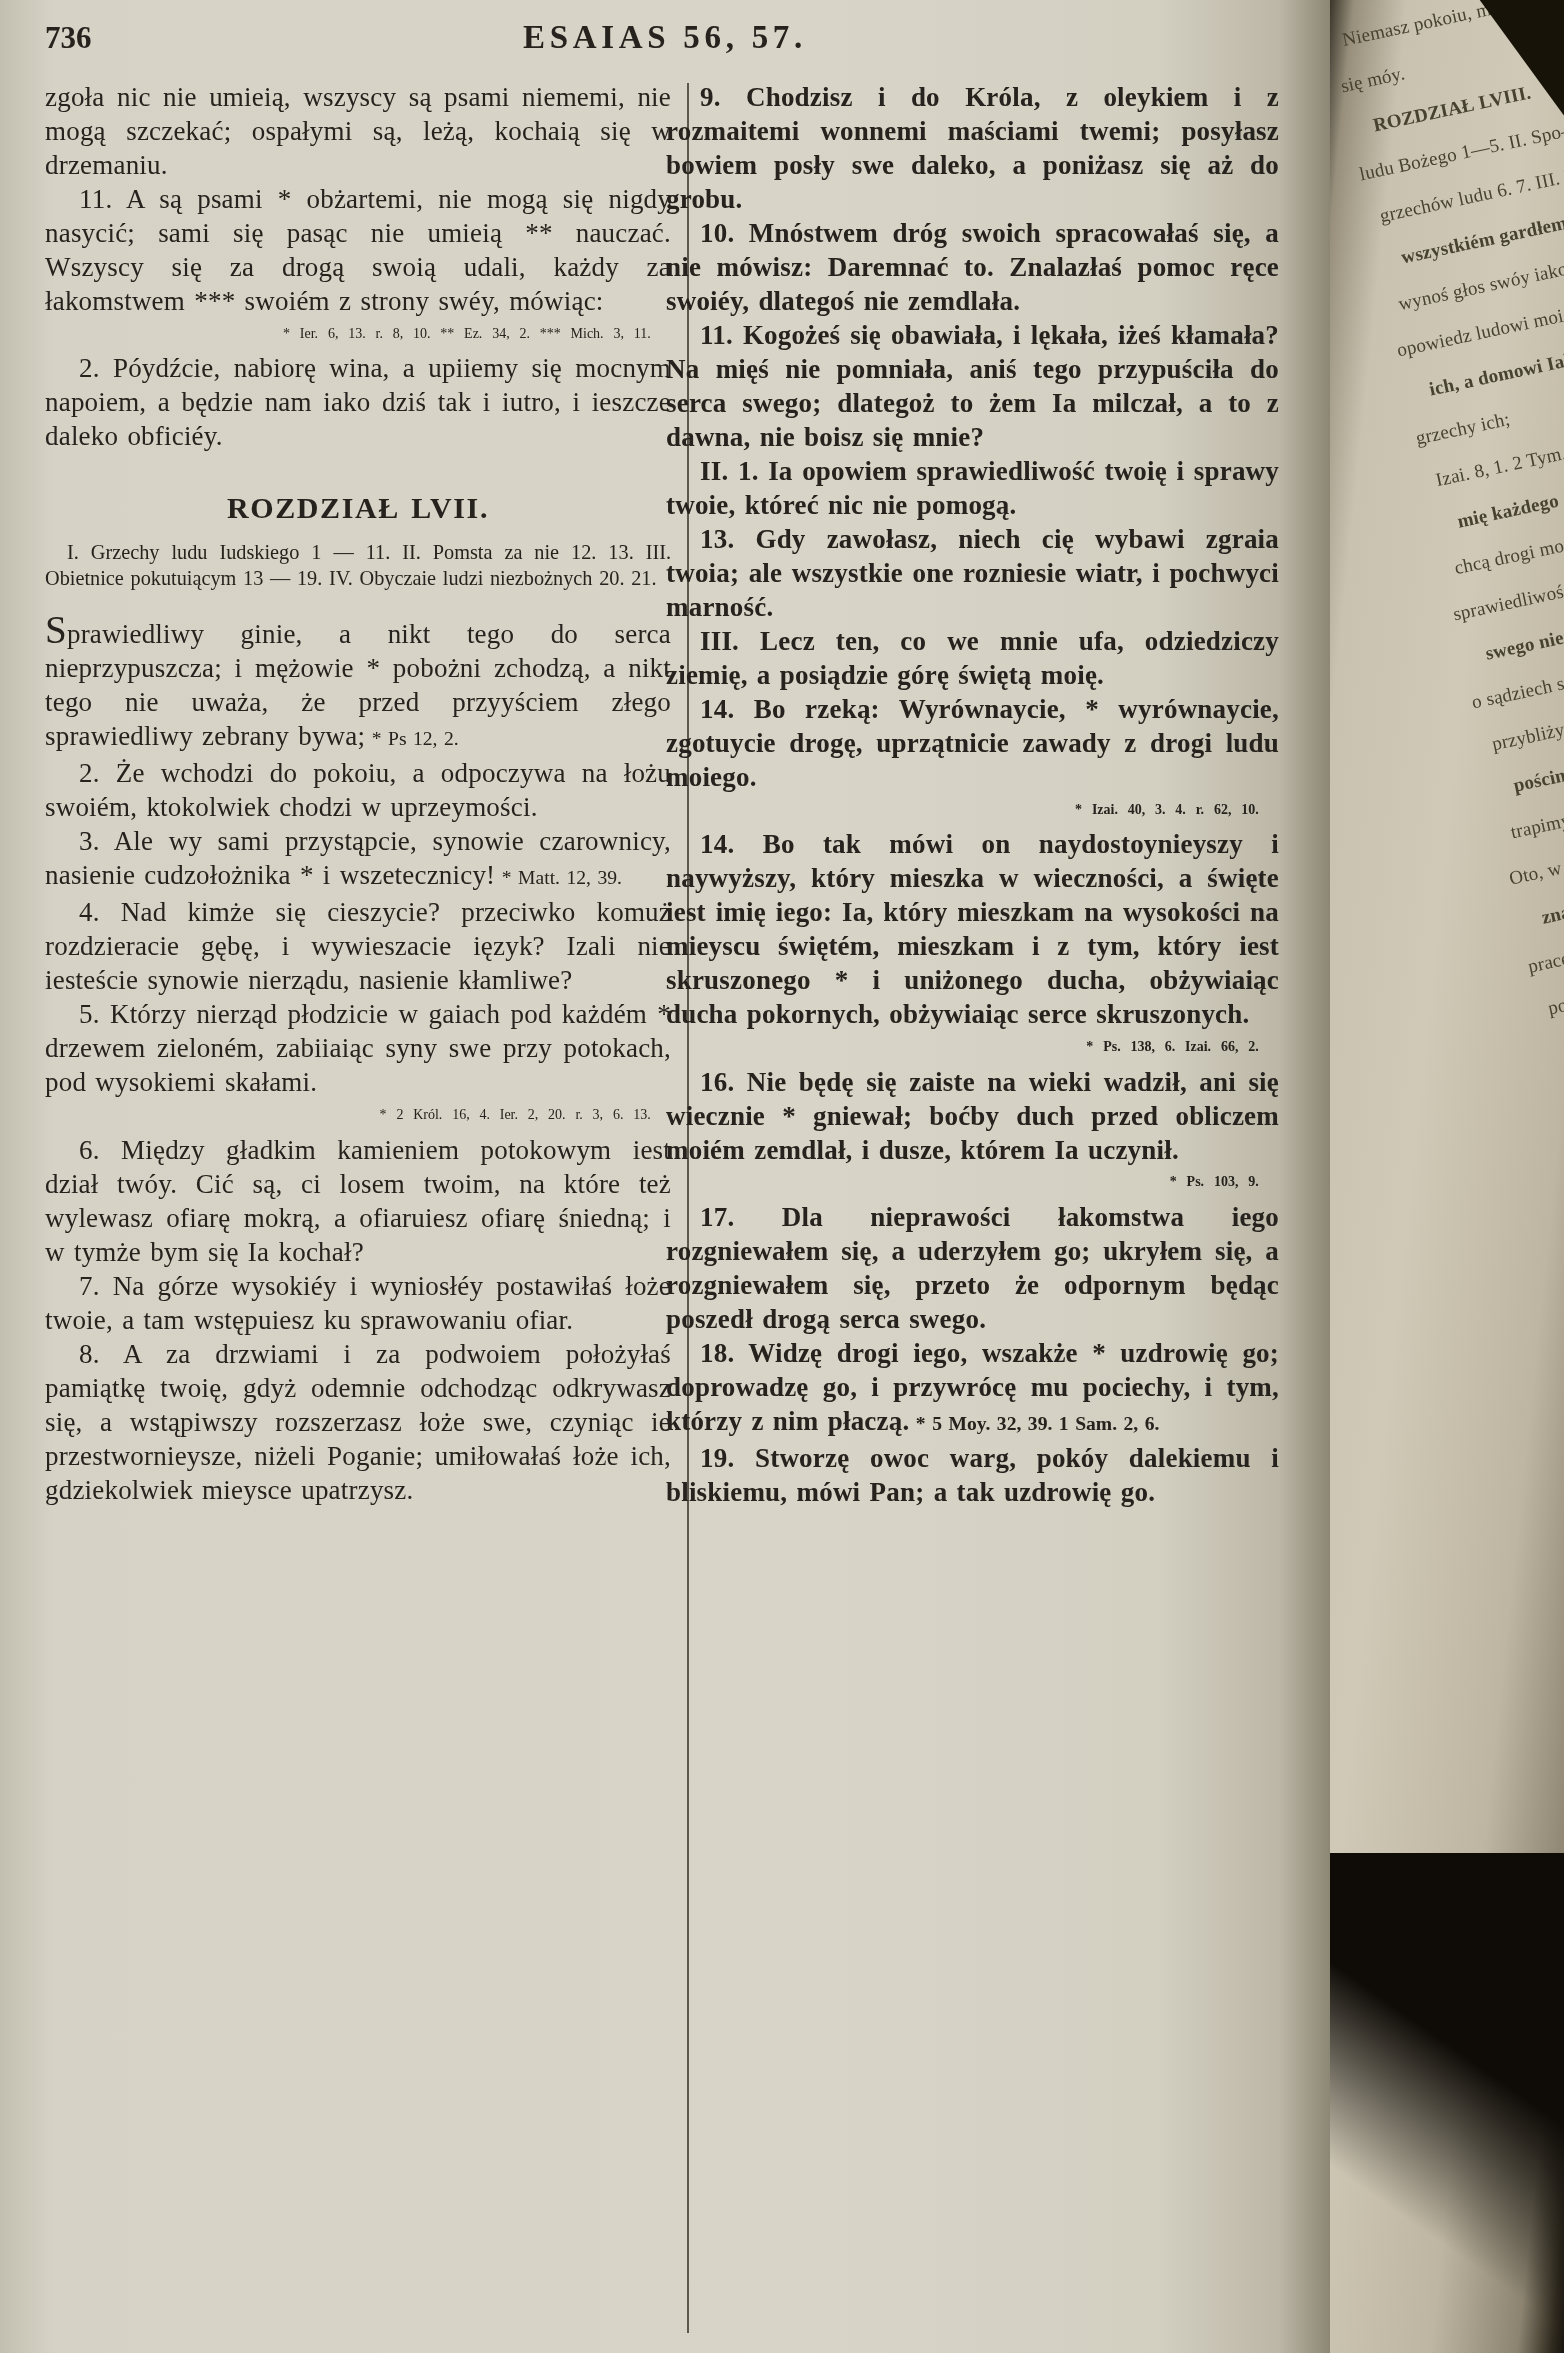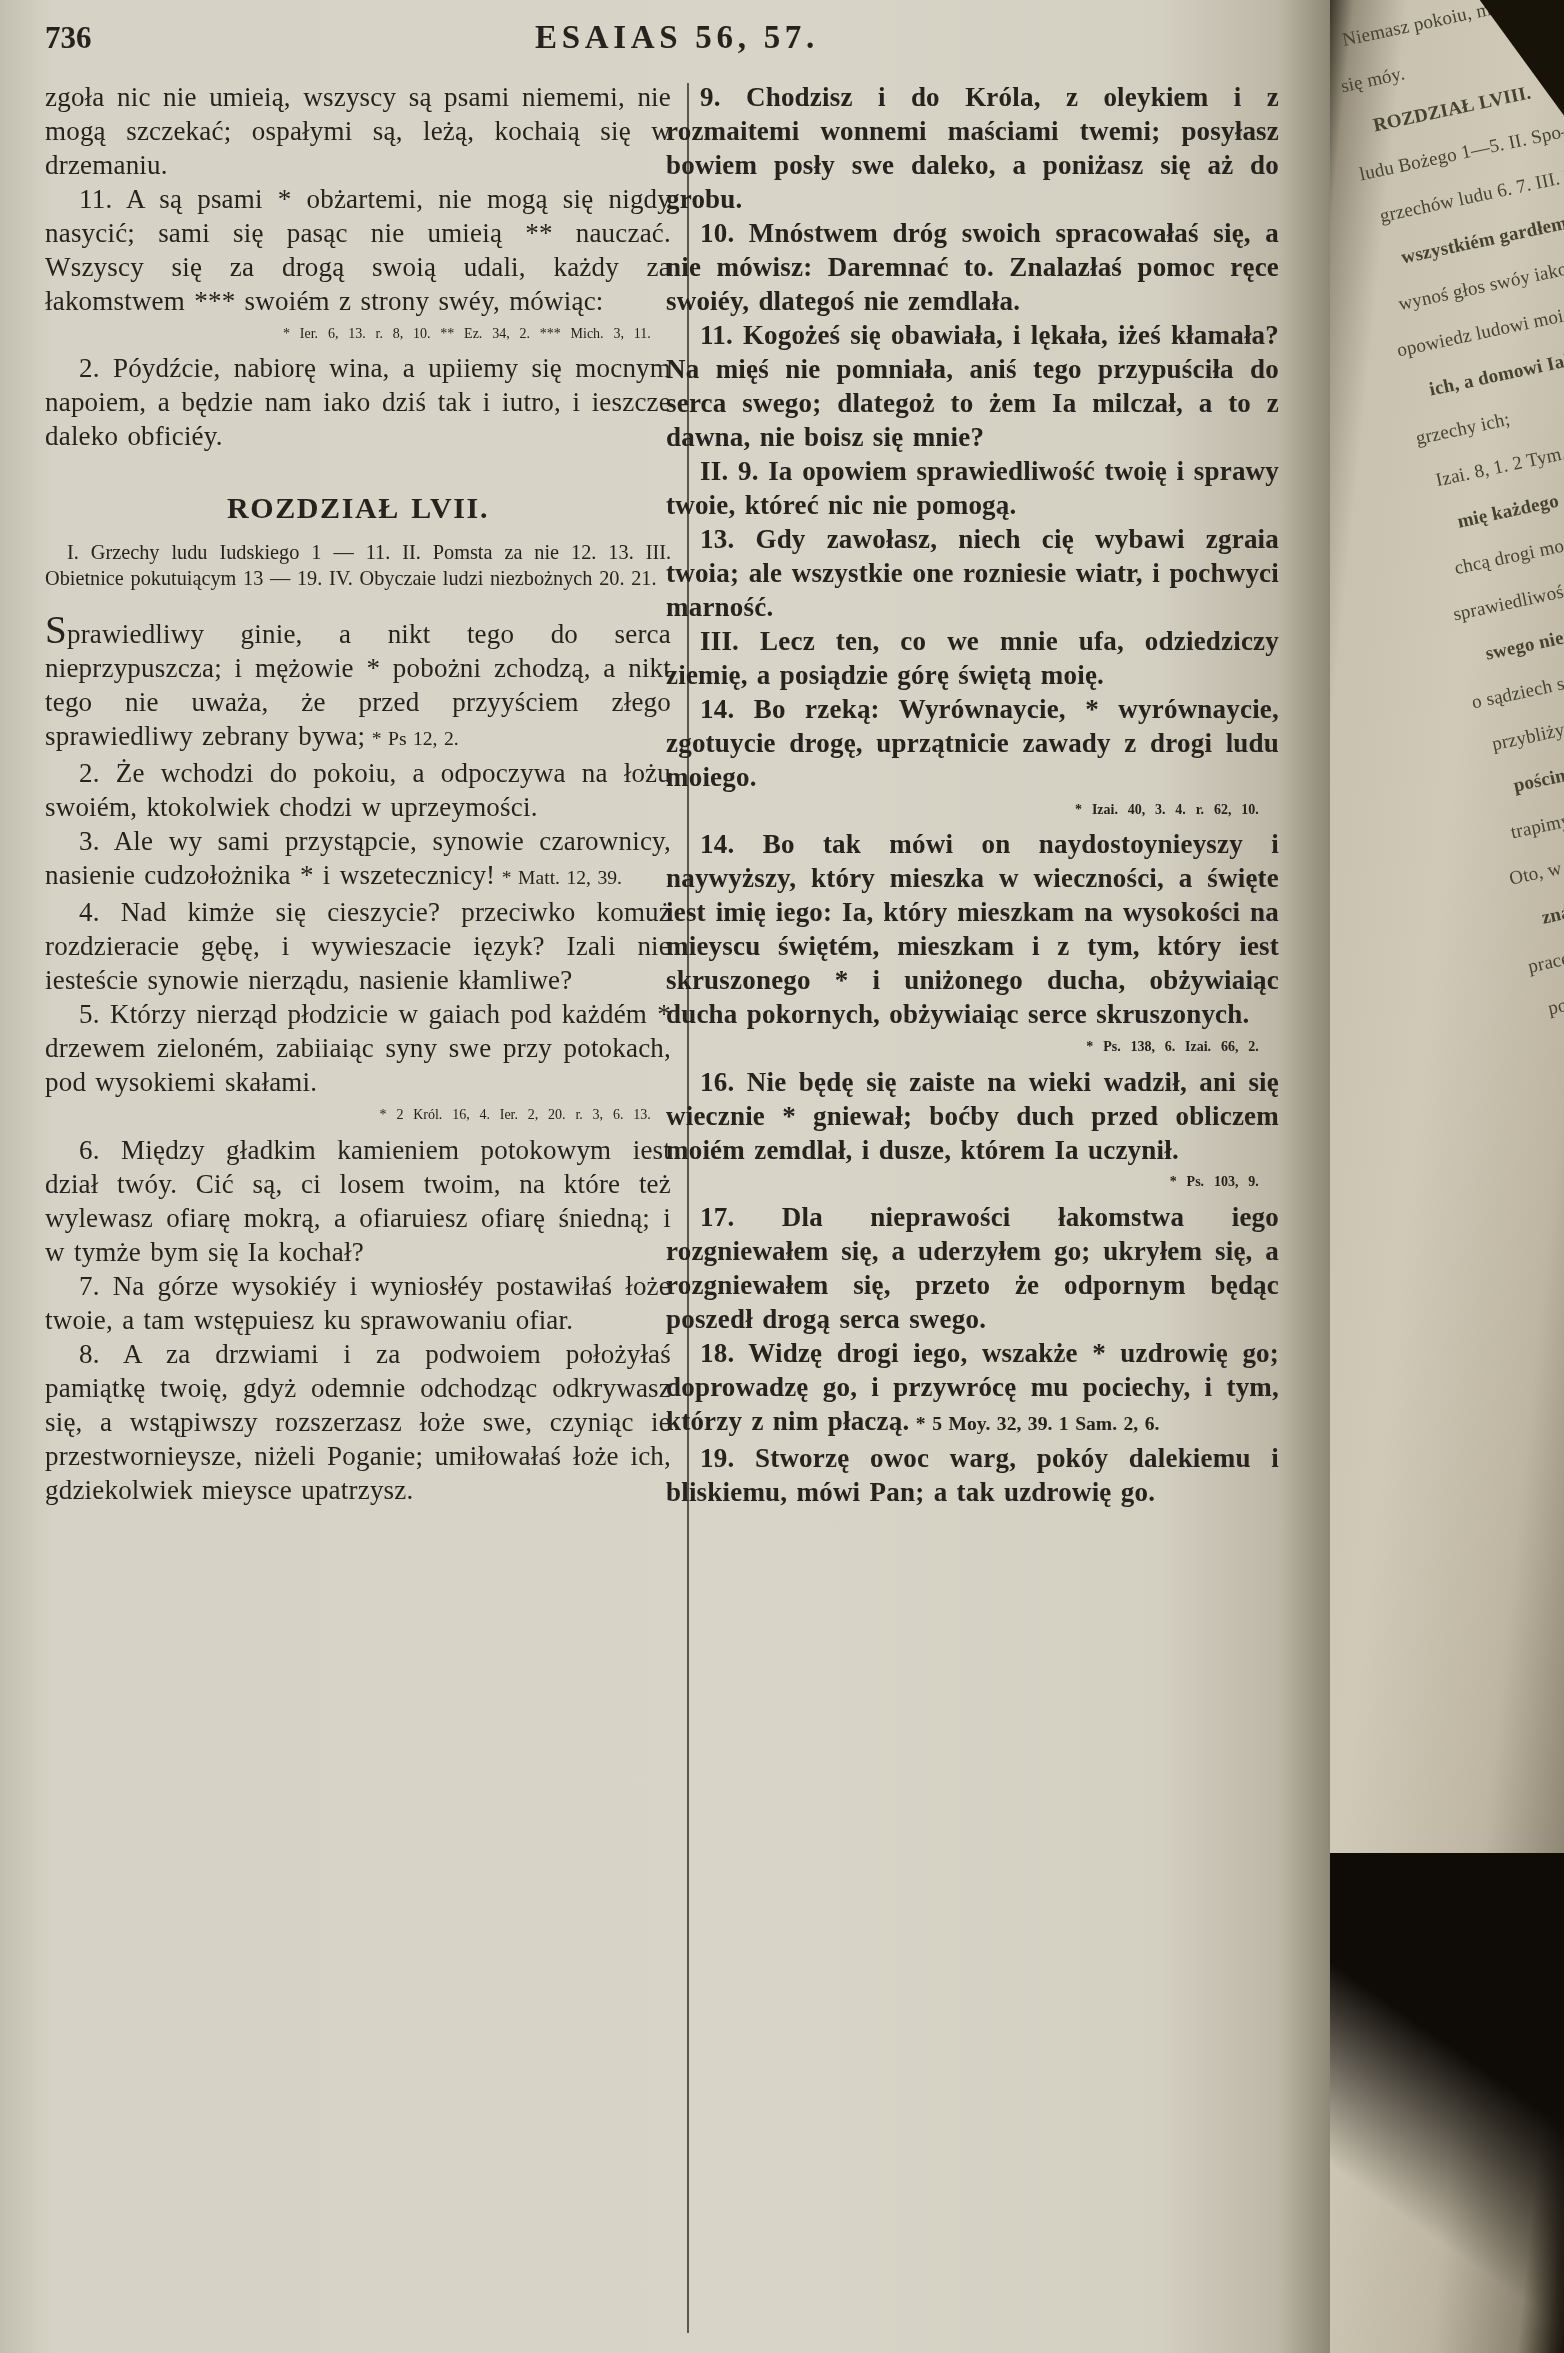--- a/index.html
+++ b/index.html
@@ -18,21 +18,21 @@
     position: absolute; left: 0; top: 0; width: 1346px; height: 2354px;
     background: linear-gradient(90deg,
       #c3bfb0 0%, #d6d2c5 4%, #d8d4c7 60%, #d3cfc1 86%,
       #bcb7a6 95%, #8a8472 99%, #5a5546 100%);
   }
   .page-number {
     position: absolute; left: 45px; top: 20.3px;
     font-size: 31px; font-weight: bold; color: #26231e;
   }
   .page-header {
-    position: absolute; left: 12px; top: 19px; width: 1330px;
+    position: absolute; left: 0; top: 19px; width: 1330px;
     text-align: center; font-size: 33px; font-weight: bold;
     letter-spacing: 4.7px; color: #26231e;
   }
   .col {
     position: absolute; top: 80px;
     font-size: 27px; line-height: 34px; color: #26231e;
     text-align: justify; letter-spacing: 0.2px; word-spacing: 2.3px;
   }
   .col-left  { left: 45px;  width: 626px; }
   .col-right { left: 666px; width: 613px; font-weight: bold; }
@@ -115,21 +115,21 @@
         <p class="para ref">* 2 Król. 16, 4.  Ier. 2, 20.  r. 3, 6. 13.</p>
         <p class="para verse">6. Między gładkim kamieniem potokowym iest dział twóy. Cić są, ci losem twoim, na które też wylewasz ofiarę mokrą, a ofiaruiesz ofiarę śniedną; i w tymże bym się Ia kochał?</p>
         <p class="para verse">7. Na górze wysokiéy i wyniosłéy postawiłaś łoże twoie, a tam wstępuiesz ku sprawowaniu ofiar.</p>
         <p class="para verse">8. A za drzwiami i za podwoiem położyłaś pamiątkę twoię, gdyż odemnie odchodząc odkrywasz się, a wstąpiwszy rozszerzasz łoże swe, czyniąc ie przestwornieysze, niżeli Poganie; umiłowałaś łoże ich, gdziekolwiek mieysce upatrzysz.</p>
       </div>
     <div class="divider"></div>
     <div class="col col-right">
         <p class="para verse">9. Chodzisz i do Króla, z oleykiem i z rozmaitemi wonnemi maściami twemi; posyłasz bowiem posły swe daleko, a poniżasz się aż do grobu.</p>
         <p class="para verse">10. Mnóstwem dróg swoich spracowałaś się, a nie mówisz: Daremnać to. Znalazłaś pomoc ręce swoiéy, dlategoś nie zemdlała.</p>
         <p class="para verse">11. Kogożeś się obawiała, i lękała, iżeś kłamała? Na mięś nie pomniała, aniś tego przypuściła do serca swego; dlategoż to żem Ia milczał, a to z dawna, nie boisz się mnie?</p>
-        <p class="para verse">II. 9. Ia opowiem sprawiedliwość twoię i sprawy twoie, któreć nic nie pomogą.</p>
+        <p class="para verse">II. 1. Ia opowiem sprawiedliwość twoię i sprawy twoie, któreć nic nie pomogą.</p>
         <p class="para verse">13. Gdy zawołasz, niech cię wybawi zgraia twoia; ale wszystkie one rozniesie wiatr, i pochwyci marność.</p>
         <p class="para verse">III. Lecz ten, co we mnie ufa, odziedziczy ziemię, a posiądzie górę świętą moię.</p>
         <p class="para verse">14. Bo rzeką: Wyrównaycie, * wyrównaycie, zgotuycie drogę, uprzątnicie zawady z drogi ludu moiego.</p>
         <p class="para ref">* Izai. 40, 3. 4.  r. 62, 10.</p>
         <p class="para verse">14. Bo tak mówi on naydostoynieyszy i naywyższy, który mieszka w wieczności, a święte iest imię iego: Ia, który mieszkam na wysokości na mieyscu świętém, mieszkam i z tym, który iest skruszonego * i uniżonego ducha, obżywiaiąc ducha pokornych, obżywiaiąc serce skruszonych.</p>
         <p class="para ref">* Ps. 138, 6.  Izai. 66, 2.</p>
         <p class="para verse">16. Nie będę się zaiste na wieki wadził, ani się wiecznie * gniewał; boćby duch przed obliczem moiém zemdlał, i dusze, którem Ia uczynił.</p>
         <p class="para ref">* Ps. 103, 9.</p>
         <p class="para verse">17. Dla nieprawości łakomstwa iego rozgniewałem się, a uderzyłem go; ukryłem się, a rozgniewałem się, przeto że odpornym będąc poszedł drogą serca swego.</p>
         <p class="para verse">18. Widzę drogi iego, wszakże * uzdrowię go; doprowadzę go, i przywrócę mu pociechy, i tym, którzy z nim płaczą.<span class="ref-inline"> * 5 Moy. 32, 39.  1 Sam. 2, 6.</span></p>

